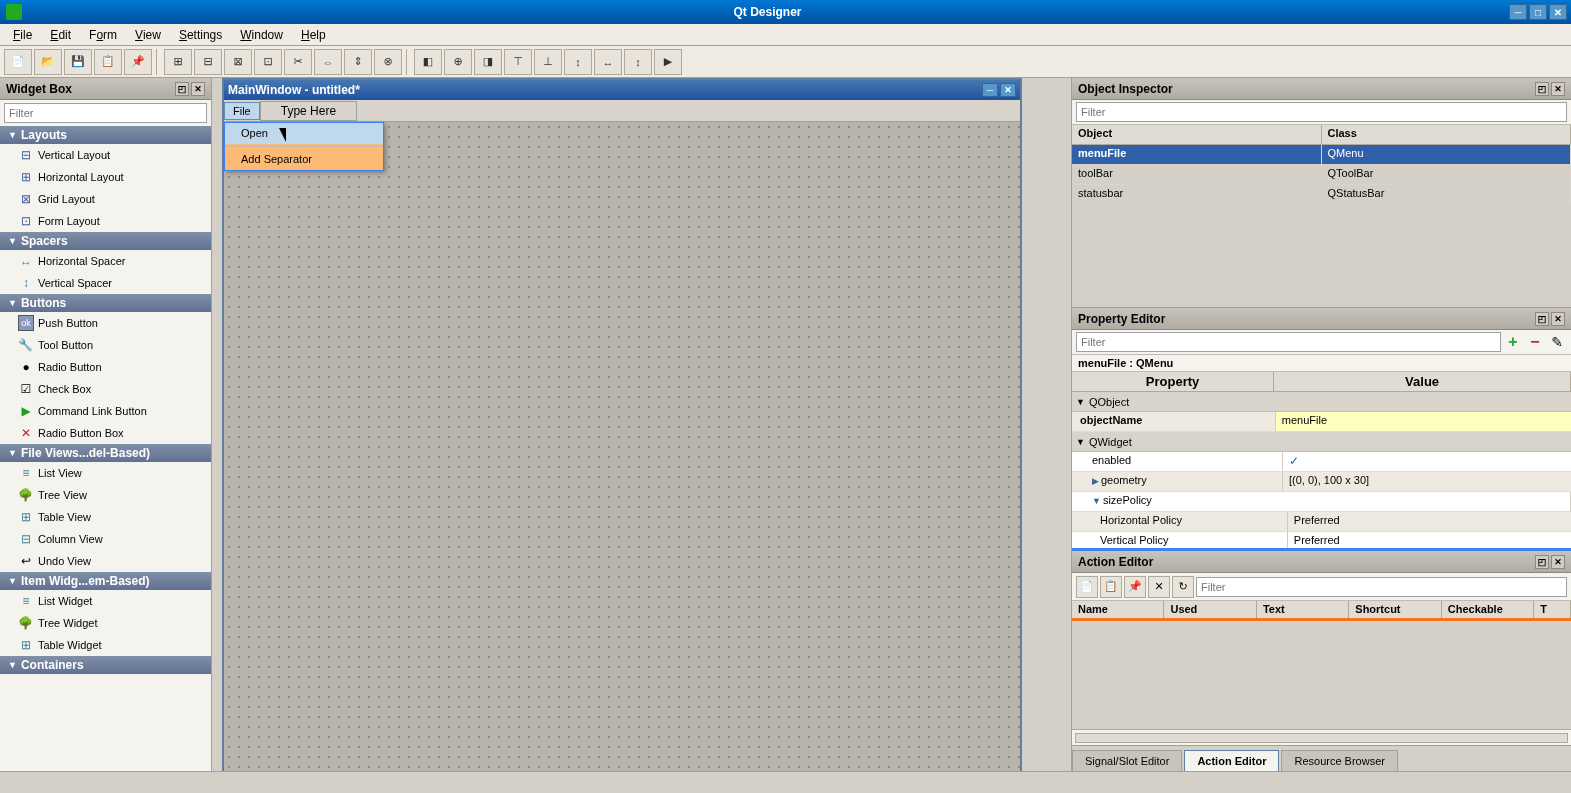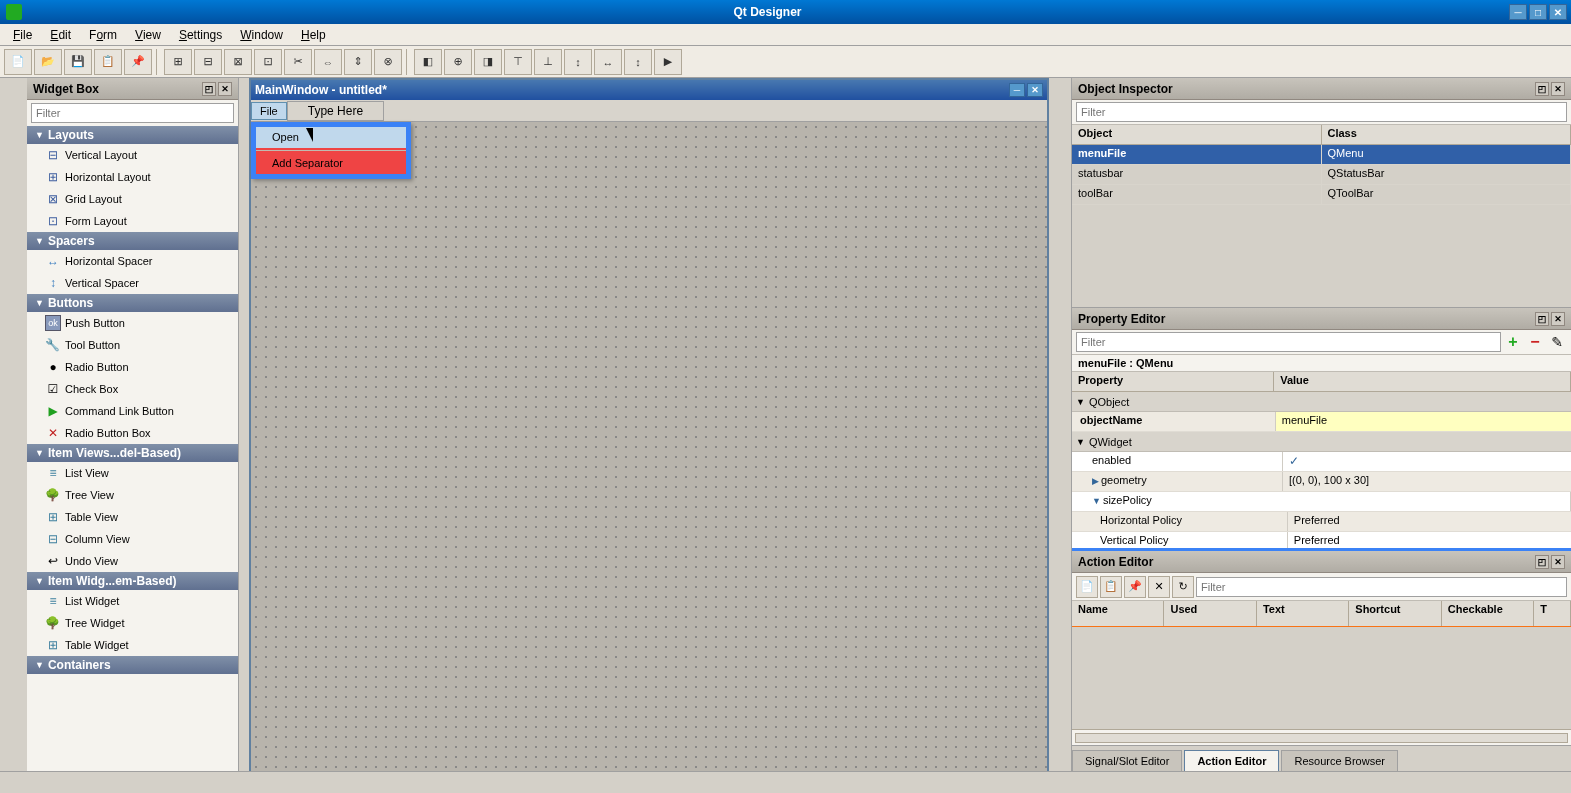--- a/index.html
+++ b/index.html
@@ -63,21 +63,20 @@
       display: flex; align-items: center; justify-content: center;
       font-size: 11px;
       color: #333;
     }
     .toolbar-separator { width: 4px; height: 26px; border-left: 1px solid #b0a898; margin: 0 2px; }
 
     
     .main-layout {
       display: flex;
       height: calc(793px - 24px - 22px - 32px - 22px);
-      margin-left: 27px;
     }
 
     
     .widget-box {
       width: 212px;
       background: #f5f3ee;
       border-right: 1px solid #a0a0a0;
       display: flex;
       flex-direction: column;
       overflow: hidden;
@@ -196,22 +195,22 @@
       color: #000;
     }
     .design-menu-item.active { background: #c0d8ec; border-color: #6090b0; }
     .design-menu-type { border: 1px solid #a0a0a0; padding: 2px 20px; color: #000000; }
 
     
     .dropdown-menu {
       position: absolute;
       top: 22px;
       left: 0;
-      background: #ef4444;
-      border: 5px solid #3b82f6;
+      background: #fdba74;
+      border: 1px solid #3b82f6;
       box-shadow: 2px 2px 4px rgba(0,0,0,0.3);
       z-index: 100;
       min-width: 160px;
     }
     .dropdown-item {
       padding: 4px 16px;
       cursor: pointer;
       font-size: 11px;
       border-bottom: 1px solid transparent;
     }
@@ -302,23 +301,24 @@
       border-bottom: 1px solid #c0bcb4;
     }
     .prop-columns {
       display: flex;
       background: #e0dcd4;
       border-bottom: 1px solid #b0a898;
       height: 20px;
     }
     .prop-col {
       padding: 2px 6px;
-      font-size: 11px;
+      font-size: 13px;
       font-weight: bold;
       border-right: 1px solid #b0a898;
+      text-align: center;
     }
     .prop-col.wide { flex: 2; }
     .prop-col.narrow { flex: 3; }
     .prop-rows { flex: 1; overflow-y: auto; overflow-x: hidden; }
 
     .prop-section-header {
       background: #d8d4cc;
       display: flex;
       align-items: center;
       padding: 2px 4px;
@@ -378,22 +378,22 @@
       width: 22px; height: 22px; cursor: pointer;
       display: flex; align-items: center; justify-content: center;
       border: 1px solid #b0a898; background: #e8e4dc; font-size: 11px;
     }
     .action-filter {
       flex: 1; height: 20px; border: 1px solid #a0a0a0; padding: 1px 4px; background: white; font-size: 11px;
     }
     .action-columns {
       display: flex;
       background: #e0dcd4;
-      border-bottom: 1px solid #f97316;
-      height: 26px;
+      border-bottom: 3px solid #f97316;
+      height: 20px;
     }
     .action-col {
       padding: 2px 6px;
       font-size: 11px;
       font-weight: bold;
       border-right: 1px solid #b0a898;
       flex: 1;
     }
     .action-rows { flex: 1; overflow-y: auto; }
 
@@ -567,21 +567,21 @@
         <div class="widget-item-icon icon-green">▶</div>
         <span class="widget-item-label">Command Link Button</span>
       </div>
       <div class="widget-item">
         <div class="widget-item-icon icon-red">✕</div>
         <span class="widget-item-label">Radio Button Box</span>
       </div>
 
       <div class="widget-section-header">
         <span class="widget-section-arrow">▼</span>
-        <span>Item Views...del-Based)</span>
+        <span>File Views...del-Based)</span>
       </div>
       <div class="widget-item">
         <div class="widget-item-icon icon-view">≡</div>
         <span class="widget-item-label">List View</span>
       </div>
       <div class="widget-item">
         <div class="widget-item-icon icon-view">🌳</div>
         <span class="widget-item-label">Tree View</span>
       </div>
       <div class="widget-item">
@@ -665,26 +665,26 @@
       <div class="inspector-columns">
         <div class="inspector-col">Object</div>
         <div class="inspector-col">Class</div>
       </div>
       <div class="inspector-rows">
         <div class="inspector-row selected">
           <div class="inspector-cell bold">menuFile</div>
           <div class="inspector-cell">QMenu</div>
         </div>
         <div class="inspector-row">
+          <div class="inspector-cell">toolBar</div>
+          <div class="inspector-cell">QToolBar</div>
+        </div>
+        <div class="inspector-row">
           <div class="inspector-cell">statusbar</div>
           <div class="inspector-cell">QStatusBar</div>
-        </div>
-        <div class="inspector-row">
-          <div class="inspector-cell">toolBar</div>
-          <div class="inspector-cell">QToolBar</div>
         </div>
       </div>
     </div>
 
     <div class="property-editor">
       <div class="panel-header">
         <span>Property Editor</span>
         <div class="panel-header-controls">
           <div class="panel-ctrl-btn">◰</div>
           <div class="panel-ctrl-btn">✕</div>

